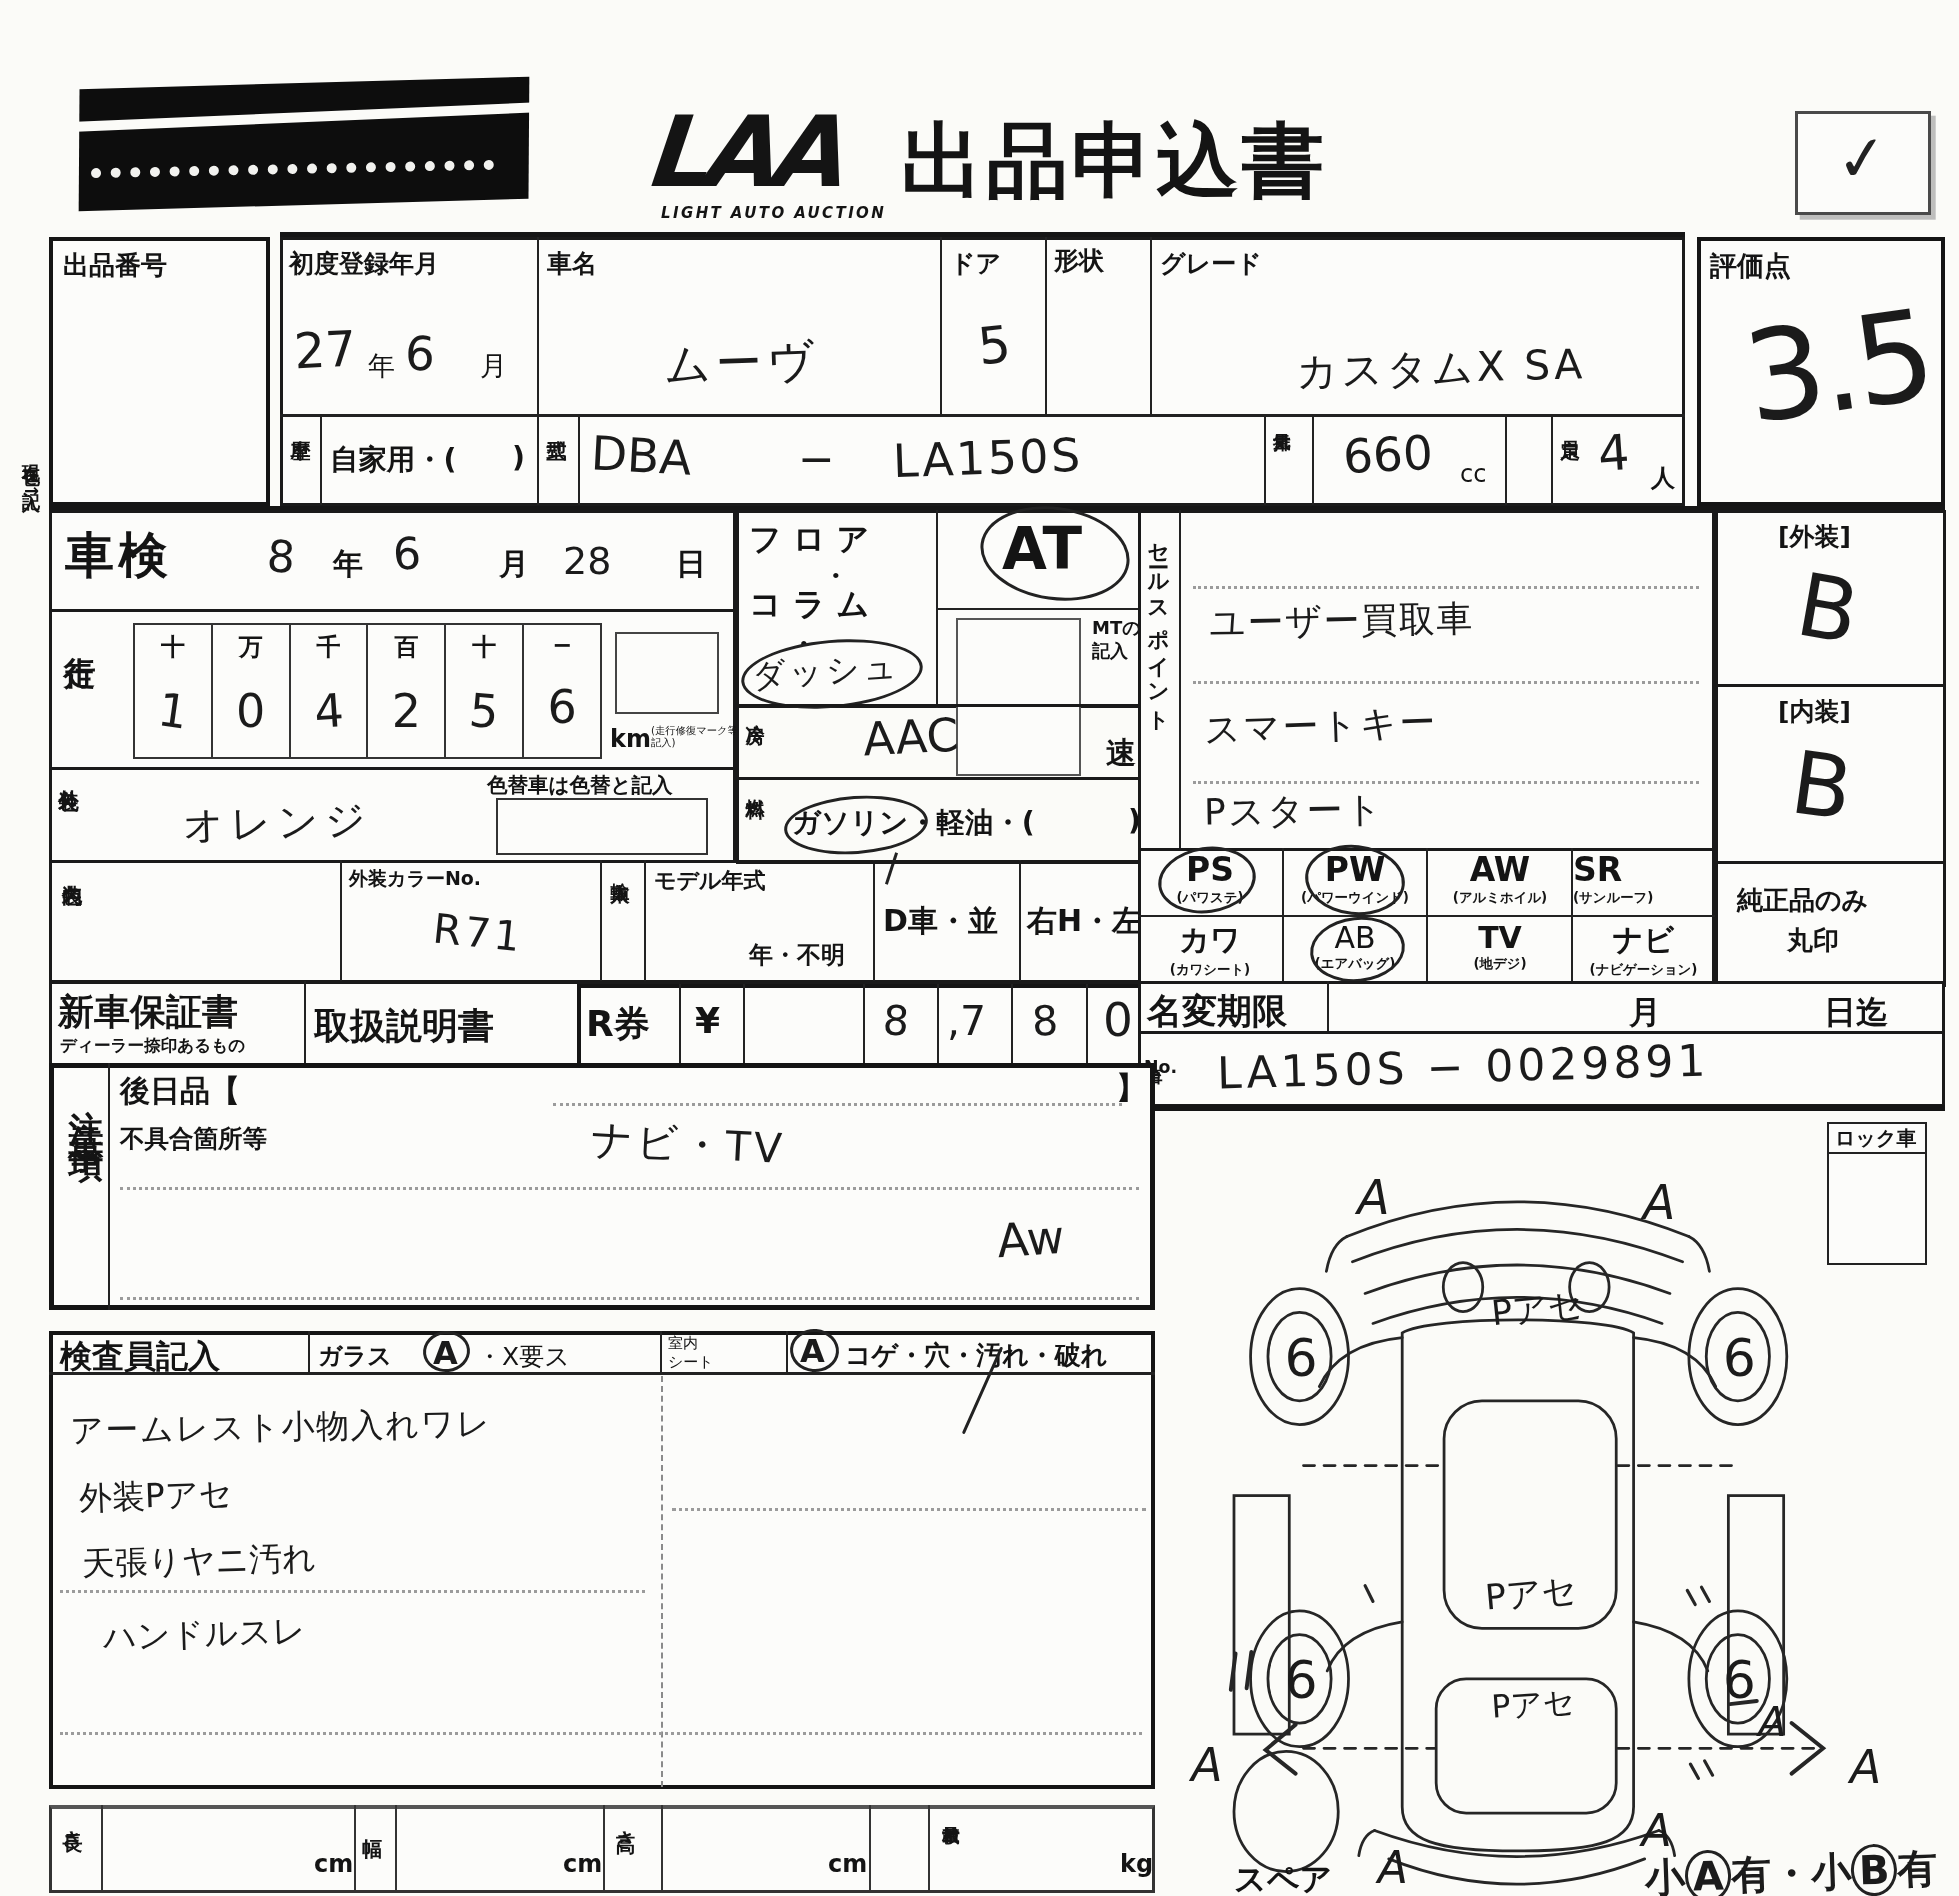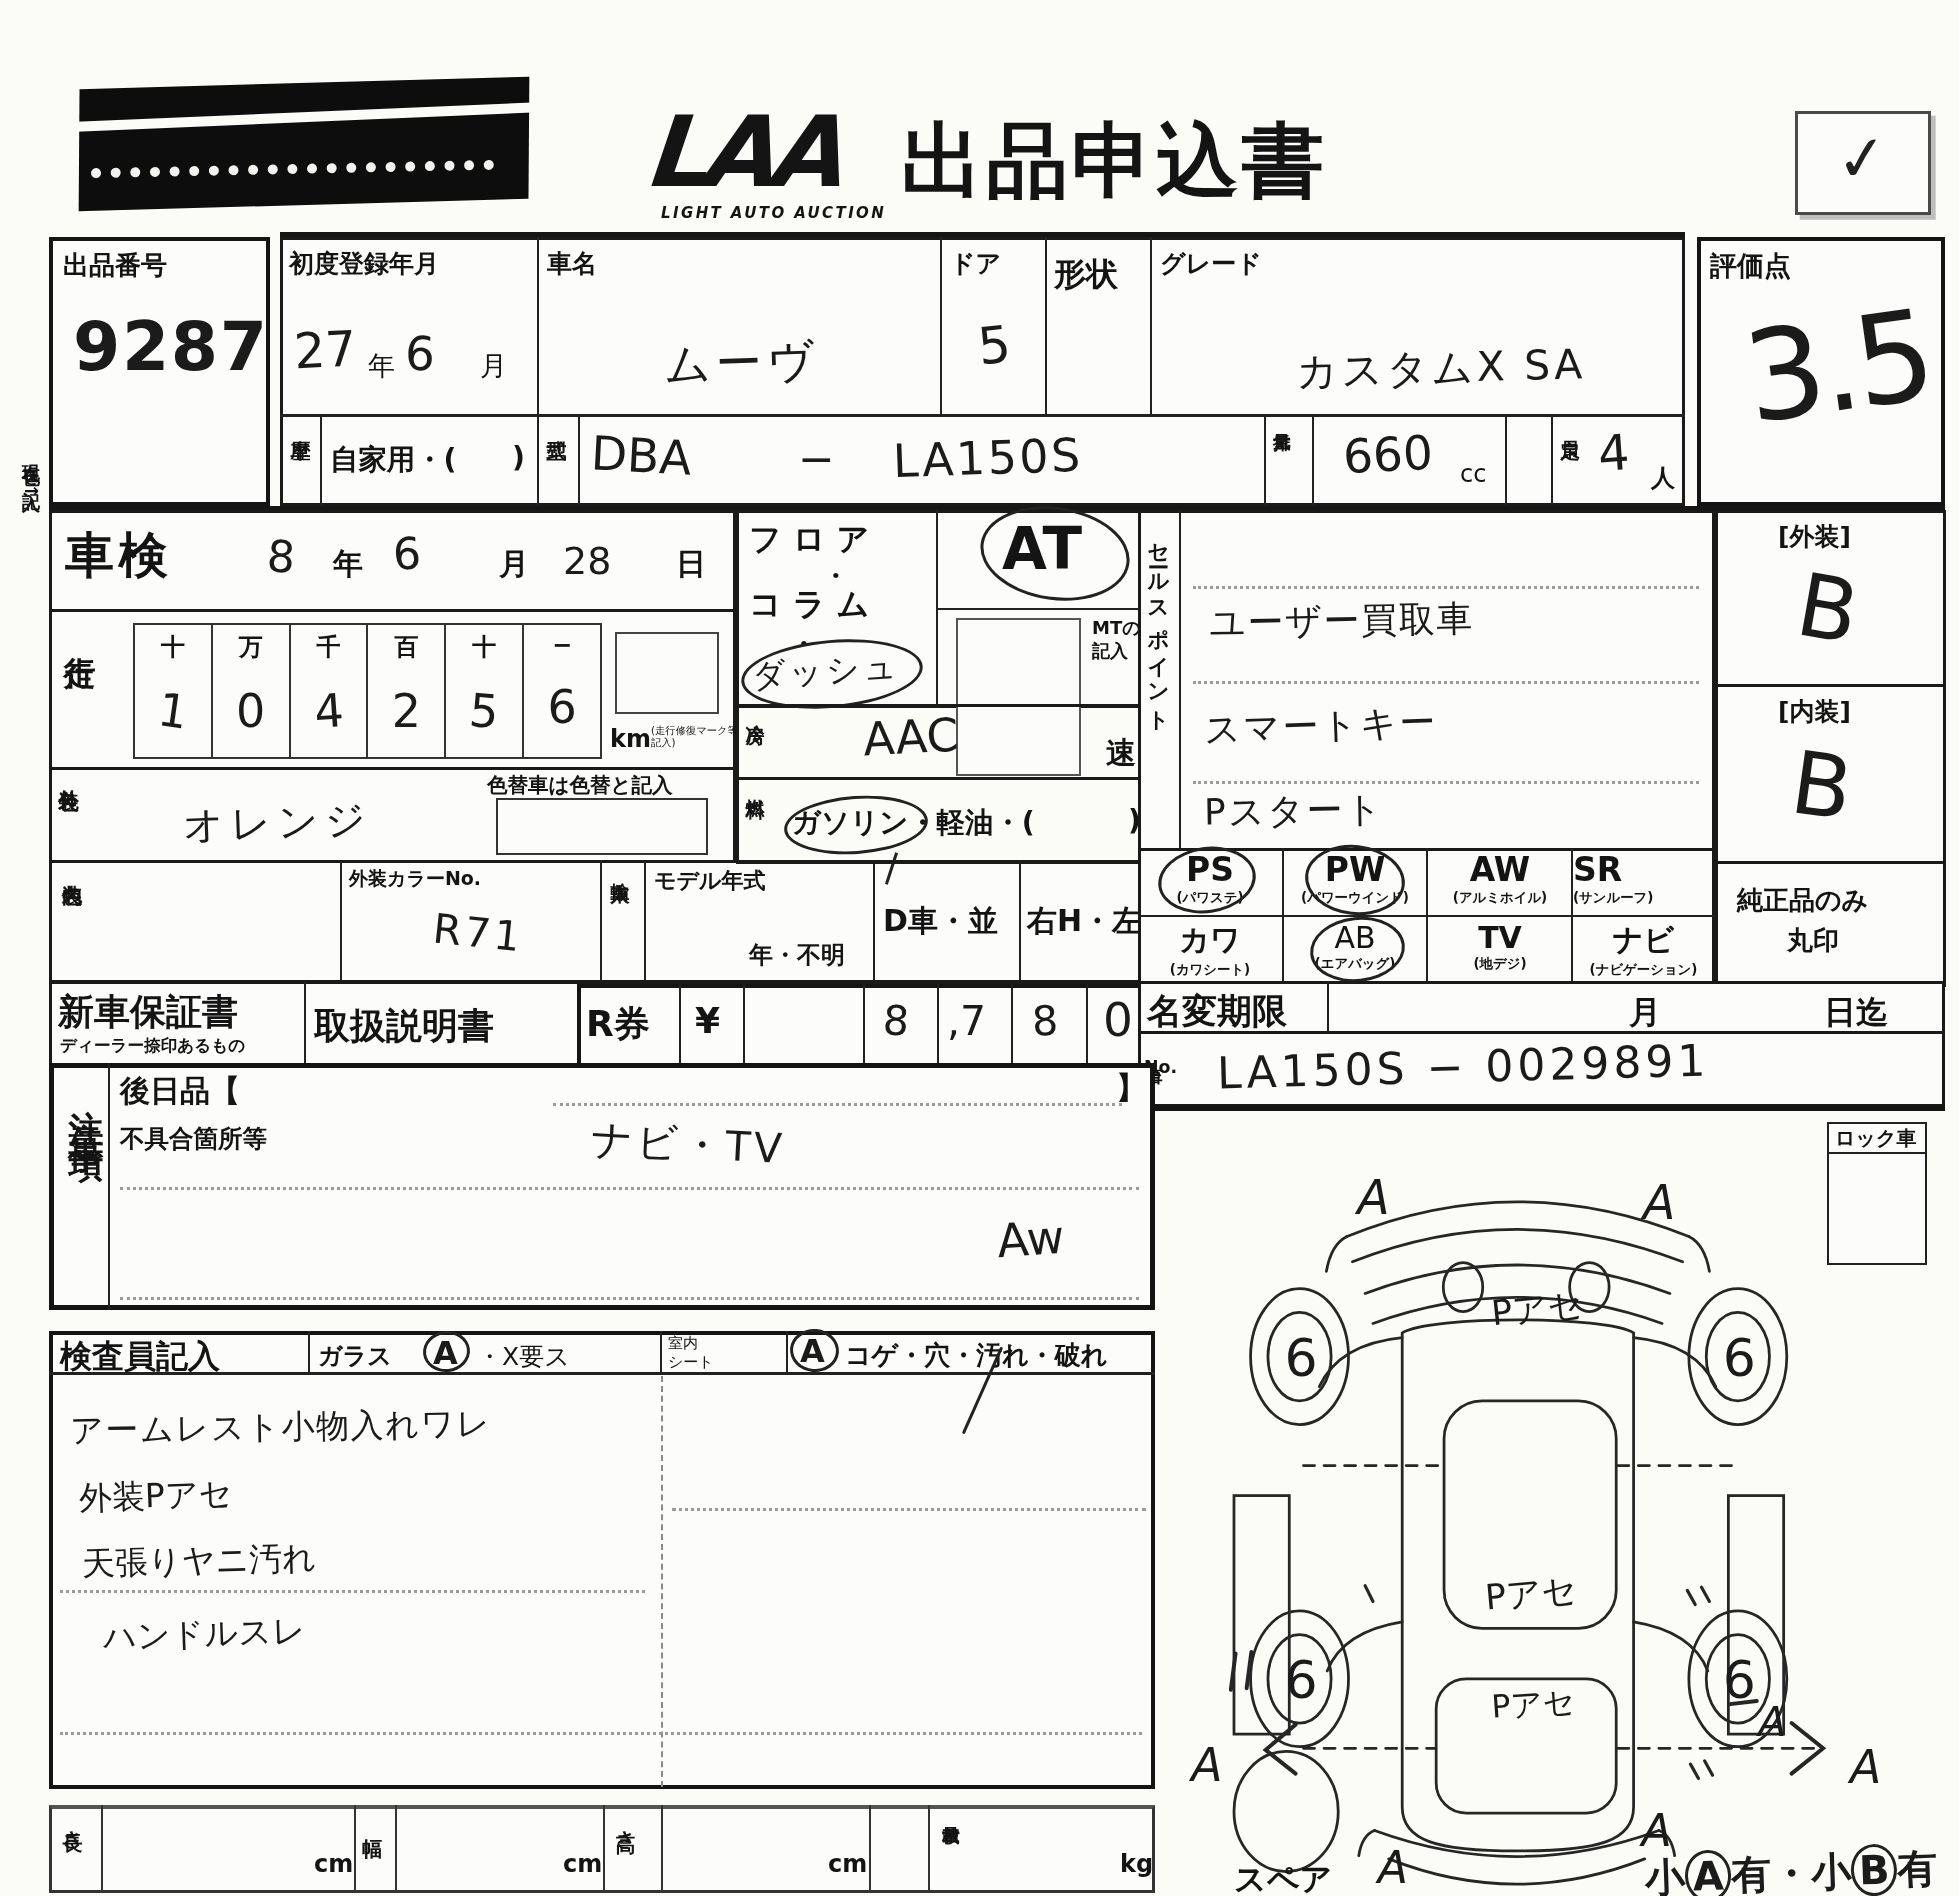--- a/index.html
+++ b/index.html
@@ -27,21 +27,20 @@
   <div class="abs" style="left:654px;top:95px;font-size:98px;font-weight:bold;font-style:italic;letter-spacing:-8px;transform:skewX(-8deg)">LAA</div>
   <div class="abs" style="left:661px;top:204px;font-size:15px;font-weight:bold;font-style:italic;letter-spacing:2.4px">LIGHT AUTO AUCTION</div>
   <div class="abs" style="left:901px;top:107px;font-size:82px;font-weight:bold;letter-spacing:3.2px">出品申込書</div>
 
   <div class="abs" style="left:1795px;top:111px;width:136px;height:104px;border:3.2px solid #4a4a4a;box-shadow:4.7px 4.7px 0 rgba(140,140,140,.55);background:#fcfcfa">
     <span style="position:absolute;left:38px;top:8px;font-size:62px;color:#222;transform:rotate(-6deg)">✓</span>
   </div>
 
   <div class="abs" style="left:49px;top:237px;width:221px;height:269px;border:4px solid #151515;background:#fcfcfa"></div>
   <div class="abs" style="left:63px;top:248px;font-size:26px;font-weight:bold">出品番号</div>
-  <div class="abs hw" style="left:73px;top:307px;font-size:68px;font-weight:bold;letter-spacing:1.6px">9287</div>
 
   <div class="abs thick" style="left:280px;top:232px;width:1405px;height:7.1px"></div>
   <div class="abs bx" style="left:280px;top:237px;width:1405px;height:269px;background:#fcfcfa"></div>
 
   <div class="abs" style="left:537px;top:237px;width:2.4px;height:179px;background:#222"></div>
   <div class="abs" style="left:940px;top:237px;width:2.4px;height:179px;background:#222"></div>
   <div class="abs" style="left:1045px;top:237px;width:2.4px;height:179px;background:#222"></div>
   <div class="abs" style="left:1150px;top:237px;width:2.4px;height:179px;background:#222"></div>
   <div class="abs" style="left:280px;top:414px;width:1405px;height:3.2px;background:#222"></div>
 
@@ -50,21 +49,21 @@
   <div class="abs" style="left:368px;top:348px;font-size:27px">年</div>
   <div class="abs hw" style="left:405px;top:326px;font-size:47px;transform:rotate(2deg)">6</div>
   <div class="abs" style="left:480px;top:348px;font-size:27px">月</div>
 
   <div class="abs" style="left:547px;top:247px;font-size:25px;font-weight:bold">車名</div>
   <div class="abs hw" style="left:664px;top:332px;font-size:46px;transform:rotate(-2deg);letter-spacing:4.7px">ムーヴ</div>
 
   <div class="abs" style="left:950px;top:247px;font-size:25px;font-weight:bold">ドア</div>
   <div class="abs hw" style="left:978px;top:316px;font-size:51px;transform:rotate(-6deg)">5</div>
 
-  <div class="abs" style="left:1054px;top:253px;font-size:32px;font-weight:bold">形状</div>
+  <div class="abs" style="left:1054px;top:244px;font-size:25px;font-weight:bold">形状</div>
 
   <div class="abs" style="left:1160px;top:247px;font-size:25px;font-weight:bold">グレード</div>
   <div class="abs hw" style="left:1296px;top:341px;font-size:41px;transform:rotate(-1.5deg);letter-spacing:3.2px">カスタムX SA</div>
 
   <div class="abs" style="left:320px;top:416px;width:2.4px;height:89px;background:#222"></div>
   <div class="abs" style="left:537px;top:416px;width:2.4px;height:89px;background:#222"></div>
   <div class="abs" style="left:578px;top:416px;width:2.4px;height:89px;background:#222"></div>
   <div class="abs" style="left:1264px;top:416px;width:2.4px;height:89px;background:#222"></div>
   <div class="abs" style="left:1312px;top:416px;width:2.4px;height:89px;background:#222"></div>
   <div class="abs" style="left:1505px;top:416px;width:2.4px;height:89px;background:#222"></div>

